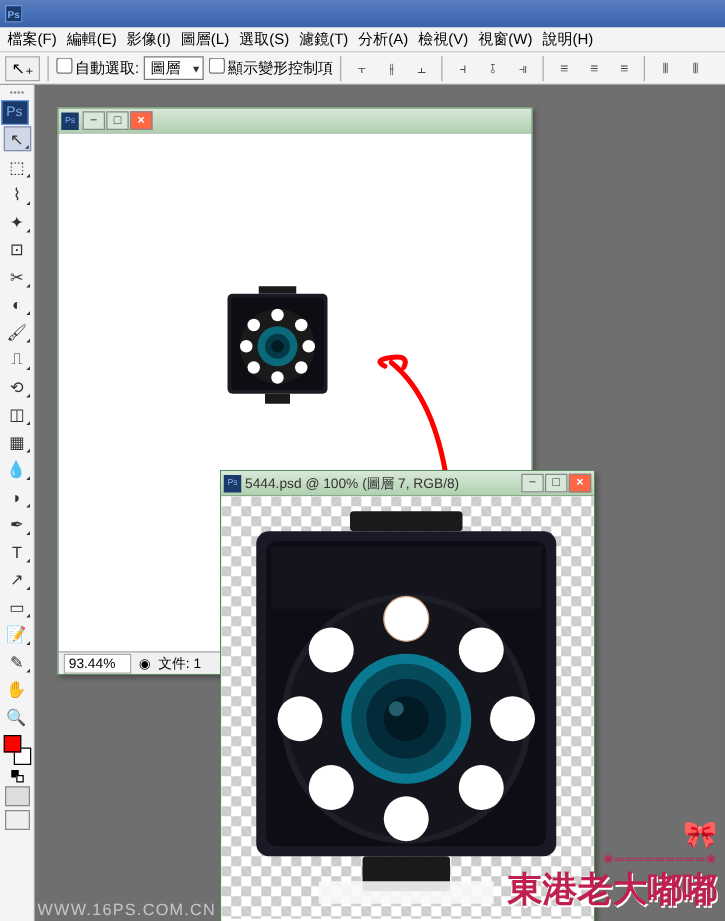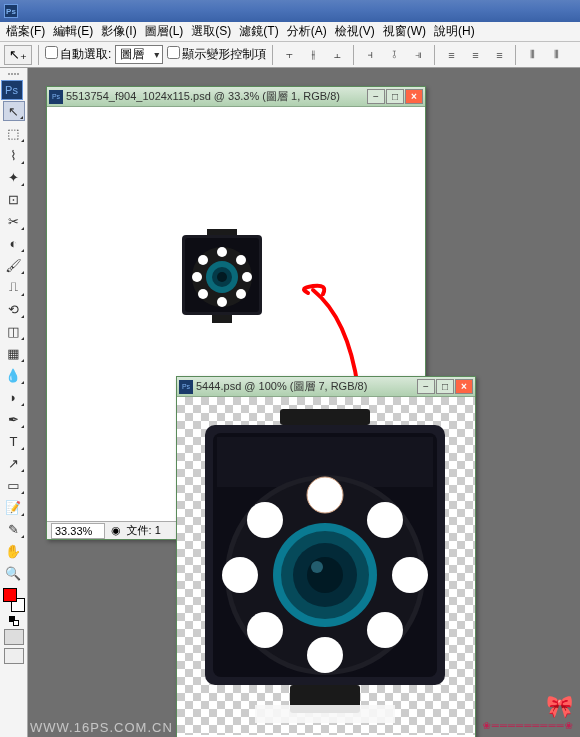--- a/index.html
+++ b/index.html
@@ -208,21 +208,20 @@
       </div>
     <div class="qm"></div>
     <div class="qm" style="background:#eee"></div>
   </div>
 
   <div class="canvas-area">
 
     <div class="docwin" style="left:18px;top:18px;width:380px;height:454px">
       <div class="doc-titlebar">
         <div class="doc-title-icon">Ps</div>
-        <span class="doc-title-text">5513754_f904_1024x115.psd @ 33.3% (圖層 1, RGB/8)</span>
         <div class="win-btns">
           <div class="win-btn">−</div>
           <div class="win-btn">□</div>
           <div class="win-btn x">×</div>
         </div>
       </div>
       <div class="doc-body" style="height:414px">
 
         <svg class="camera" style="left:130px;top:120px" width="90" height="100" viewBox="0 0 90 100">
           <rect x="30" y="2" width="30" height="6" fill="#1a1a1a"></rect>
@@ -239,21 +238,21 @@
               <circle cx="64" cy="67" r="5"></circle>
             <circle cx="45" cy="75" r="5"></circle>
               <circle cx="26" cy="67" r="5"></circle>
             <circle cx="20" cy="50" r="5"></circle>
               <circle cx="26" cy="33" r="5"></circle>
           </g>
           <rect x="35" y="88" width="20" height="8" fill="#1a1a1a"></rect>
         </svg>
       </div>
       <div class="statusbar">
-        <span class="zoom-field">33.33%</span>
+        <span class="zoom-field">93.44%</span>
         <span>◉</span>
         <span>文件: 1</span>
       </div>
     </div>
 
     <svg class="arrow-annot" style="left:260px;top:210px" width="100" height="120">
       <path d="M 20 15 Q 10 10 25 8 Q 40 6 35 16 M 25 12 Q 60 40 70 110" stroke-linecap="round"></path>
     </svg>
 
     <div class="docwin" style="left:148px;top:308px;width:300px;height:400px">
@@ -293,17 +292,18 @@
           </g>
           <rect x="95" y="280" width="70" height="28" rx="3" fill="#1a1a1a"></rect>
           <rect x="60" y="300" width="140" height="18" fill="#f8f8f8" opacity=".9"></rect>
         </svg>
       </div>
     </div>
 
     <div class="watermark">
       <div class="bow">🎀</div>
       <div class="deco">❀═════════❀</div>
+      <div class="main-text">東港老大嘟嘟</div>
     </div>
 
     <div class="footer-wm">WWW.16PS.COM.CN</div>
   </div>
 </div>
 
 </body></html>

